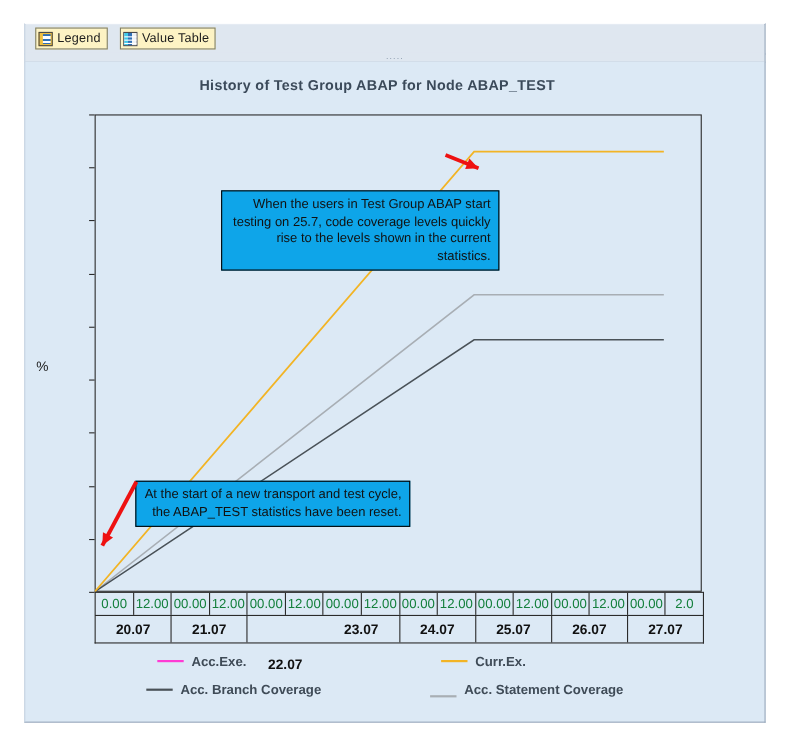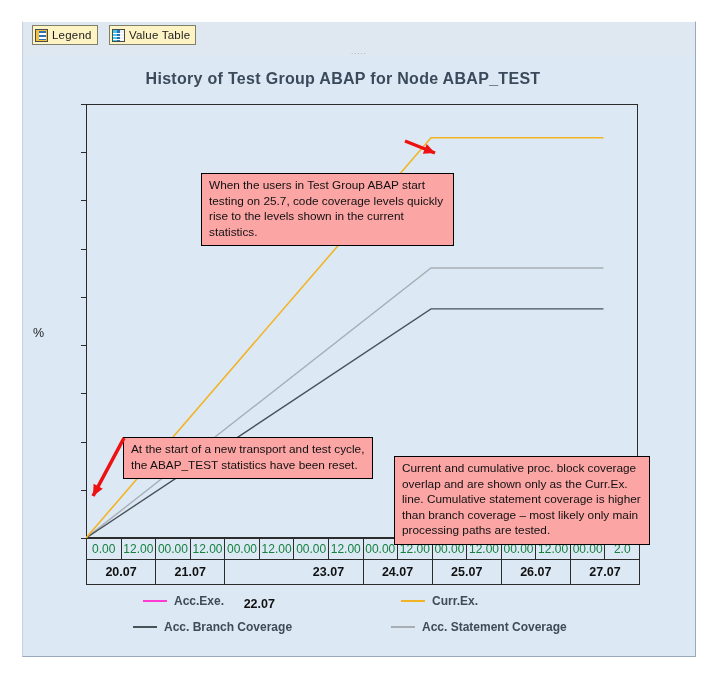--- a/index.html
+++ b/index.html
@@ -37,21 +37,21 @@
     background:#dfe7f0;border-left:1px solid #c6d2e0;border-right:1px solid #9aa9bb;
     border-bottom:1px solid #b0bdcd;display:flex;align-items:center;justify-content:center;}
   #splitter .dots{font-size:8px;color:#8d9cad;letter-spacing:1px;line-height:6px;}
 
   
   #chart-panel{position:absolute;left:22px;top:56px;width:672px;height:600px;
     background:#dce9f5;border-left:1px solid #c6d2e0;border-right:1px solid #9aa9bb;
     border-bottom:1px solid #9aa9bb;overflow:hidden;}
 
   #chart-title{position:absolute;left:0;top:14px;width:640px;text-align:center;
-    font-size:16px;font-weight:bold;color:#3b4a5a;letter-spacing:.3px;}
+    font-size:13px;font-weight:bold;color:#3b4a5a;letter-spacing:.3px;}
 
   #plot{position:absolute;left:63px;top:48px;width:552px;height:434px;}
   #plot-frame{position:absolute;left:0;top:0;width:100%;height:100%;
     border-left:1.5px solid #2b2b2b;border-top:1px solid #2b2b2b;border-right:1.5px solid #2b2b2b;
     border-bottom:1.5px solid #2b2b2b;box-sizing:border-box;}
   .ytick-mark{position:absolute;left:-5px;width:5px;height:0;border-top:1px solid #2b2b2b;}
   #ylabel{position:absolute;left:10px;top:270px;font-size:12.5px;color:#1b1b1b;}
 
   
   #xaxis{position:absolute;left:63px;top:482px;width:554px;height:48px;}
@@ -60,35 +60,35 @@
   #xrow-dates{position:absolute;left:0;top:22px;width:100%;height:25px;
     border:1px solid #2b2b2b;border-top:none;box-sizing:border-box;display:flex;}
   .hcell{flex:1 1 0;border-right:1px solid #2b2b2b;box-sizing:border-box;font-size:12px;
     color:#15803d;display:flex;align-items:center;justify-content:center;overflow:hidden;white-space:nowrap;}
   .hcell:last-child{border-right:none;}
   .dcell{border-right:1px solid #2b2b2b;box-sizing:border-box;font-size:12.5px;color:#111;
     display:flex;align-items:center;justify-content:center;font-weight:bold;}
   .dcell:last-child{border-right:none;}
 
   
-  .anno{position:absolute;background:#fca5a5;border:1.5px solid #000000;
-    font-size:11.8px;color:#111;line-height:15.5px;padding:4px 7px 5px 7px;box-sizing:border-box;}
+  .anno{position:absolute;background:#0ea5e9;border:1.5px solid #000000;
+    font-size:11.8px;color:#111;line-height:15.5px;padding:4px 7px 5px 7px;box-sizing:border-box;text-align:right;}
   #anno-1{left:178px;top:117px;width:253px;}
   #anno-2{left:100px;top:381px;width:250px;}
   #anno-3{left:371px;top:400px;width:256px;}
 
   
   #legend{position:absolute;left:110px;top:538px;width:520px;height:52px;}
   .lg-item{position:absolute;display:flex;align-items:center;}
   .lg-swatch{width:24px;height:0;border-top:2px solid #000;margin-right:7px;}
   .lg-text{font-size:12px;font-weight:bold;color:#3f4b57;white-space:nowrap;}
   #lg-0{left:10px;top:0px;}
   #lg-1{left:268px;top:0px;}
   #lg-2{left:0px;top:26px;}
-  #lg-3{left:258px;top:26px;}
+  #lg-3{left:258px;top:26px;align-items:flex-end;}
 </style>
 </head>
 <body>
 
 <div id="app">
 
   <div id="toolbar-frame">
     <div class="tbtn" id="btn-legend">
       <span class="ic" id="ic-legend"></span>
       <span class="lbl">Legend</span>
@@ -156,21 +156,20 @@
           <div class="dcell" style="flex: 1 1 0px;">23.07</div>
           <div class="dcell" style="flex: 1 1 0px;">24.07</div>
           <div class="dcell" style="flex: 1 1 0px;">25.07</div>
           <div class="dcell" style="flex: 1 1 0px;">26.07</div>
           <div class="dcell" style="flex: 1 1 0px;">27.07</div>
         </div>
     </div>
 
     <div class="anno" id="anno-1">When the users in Test Group ABAP start testing on 25.7, code coverage levels quickly rise to the levels shown in the current statistics.</div>
     <div class="anno" id="anno-2">At the start of a new transport and test cycle, the ABAP_TEST statistics have been reset.</div>
-    <div class="anno" id="anno-3">Current and cumulative proc. block coverage overlap and are shown only as the Curr.Ex. line. Cumulative statement coverage is higher than branch coverage – most likely only main processing paths are tested.</div>
 
     <svg id="arrows" width="672" height="600" style="position:absolute;left:0;top:0;pointer-events:none;">
         <g>
           <line x1="382" y1="85" x2="412" y2="97" stroke="#ee1111" stroke-width="3.4"></line>
           <polygon points="412,97 403.7179879173035,88.08662376750151 399.8555248832208,97.7427813527082" fill="#ee1111"></polygon>
         </g>
         <g>
           <line x1="101" y1="382" x2="70" y2="440" stroke="#ee1111" stroke-width="3.6"></line>
           <polygon points="70,440 79.77119466015826,432.74991345477207 70.59910530596052,427.84758983442504" fill="#ee1111"></polygon>
         </g>

